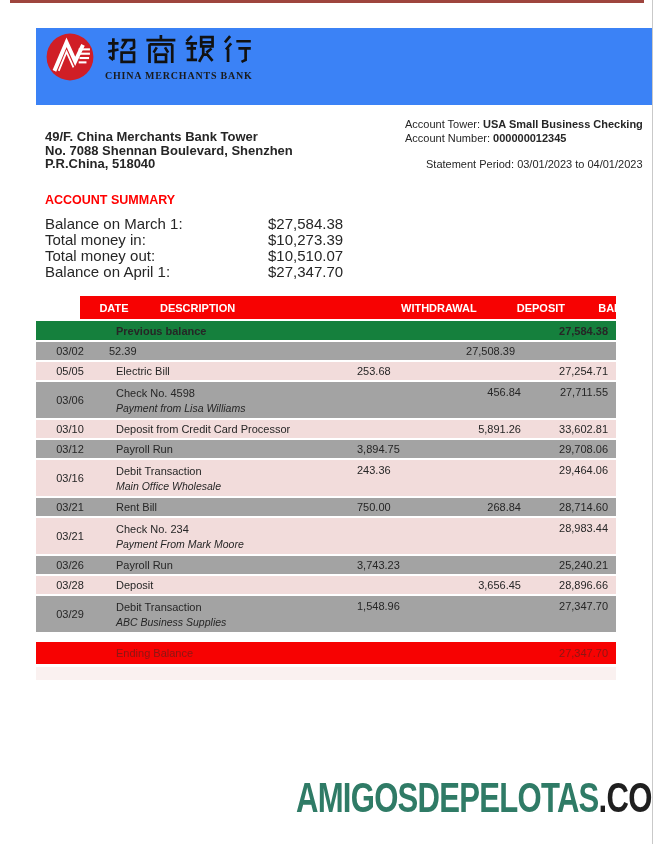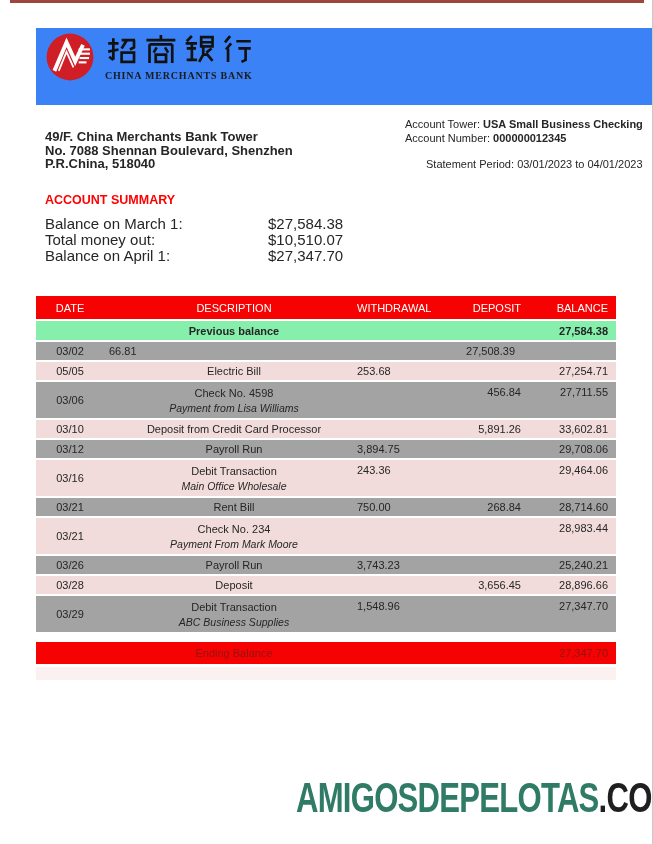--- a/index.html
+++ b/index.html
@@ -23,28 +23,28 @@
   .summary-title{position:absolute;left:45px;top:193px;color:#ff0000;font-weight:bold;font-size:12.5px;}
   .summary{position:absolute;left:45px;top:216px;font-size:15px;}
   .summary .srow{display:flex;line-height:16px;}
   .summary .srow .lab{width:223px;}
   
   .table{position:absolute;left:36px;top:296px;width:580px;font-size:11px;}
   .trow,.thead,.t-prev,.t-ending{
     display:grid;grid-template-columns:68px 248px 93px 78px 93px;
     align-items:center;border-bottom:2px solid #fff;box-sizing:border-box;
   }
-  .thead{background:#f70202;color:#fff;font-weight:normal;min-height:25px;}
-  .t-prev{background:#86efac;min-height:21px;font-weight:bold;}
+  .thead{background:#f70202;color:#fff;font-weight:bold;min-height:25px;margin-left:44px;}
+  .t-prev{background:#15803d;min-height:21px;font-weight:bold;}
   .trow{min-height:20px;background:#a3a3a3;}
   .trow.stripe{background:#f2dcdb;}
   .trow.tall{min-height:38px;}
   .trow.tall .c-wd,.trow.tall .c-dep,.trow.tall .c-bal{align-self:start;padding-top:4px;}
   .c-date{text-align:center;}
-  .c-desc{text-align:center;padding-left:12px;}
+  .c-desc{text-align:left;padding-left:12px;}
   .c-wd{text-align:left;padding-left:5px;}
   .c-dep{text-align:right;padding-right:2px;}
   .c-bal{text-align:right;padding-right:8px;}
   .desc-note{font-style:italic;font-size:10.5px;margin-top:3px;}
   .t-ending{background:#f70202;color:#8b1714;min-height:24px;margin-top:8px;}
   .t-strip{height:13px;background:#faf1f0;margin-top:1px;}
   
   .watermark{
     position:absolute;left:296px;top:774px;font-weight:bold;font-size:42px;
     letter-spacing:-1px;transform:scaleX(0.74);transform-origin:left center;
@@ -125,20 +125,24 @@
     <span>03/01/2023 to 04/01/2023</span>
   </div>
 
   <div class="summary-title">ACCOUNT SUMMARY</div>
   <div class="summary" id="summary-rows">
       <div class="srow">
         <span class="lab">Balance on March 1:</span>
         <span class="val">$27,584.38</span>
       </div>
       <div class="srow">
+        <span class="lab">Total money in:</span>
+        <span class="val">$10,273.39</span>
+      </div>
+      <div class="srow">
         <span class="lab">Total money out:</span>
         <span class="val">$10,510.07</span>
       </div>
       <div class="srow">
         <span class="lab">Balance on April 1:</span>
         <span class="val">$27,347.70</span>
       </div>
     </div>
 
   <div class="table">
@@ -152,21 +156,21 @@
     <div class="t-prev">
       <span class="c-date"></span>
       <span class="c-desc">Previous balance</span>
       <span class="c-wd"></span>
       <span class="c-dep"></span>
       <span class="c-bal">27,584.38</span>
     </div>
     <div id="tx-rows">
         <div class="trow">
           <span class="c-date">03/02</span>
-          <span class="c-wd">66.81</span>
+          <span class="c-wd">52.39</span>
           <span class="c-dep"></span>
           <span class="c-bal">27,508.39</span>
         </div>
         <div class="trow stripe">
           <span class="c-date">05/05</span>
           <span class="c-desc">
             <div class="desc-main">Electric Bill</div>
           </span>
           <span class="c-wd">253.68</span>
           <span class="c-dep"></span>

